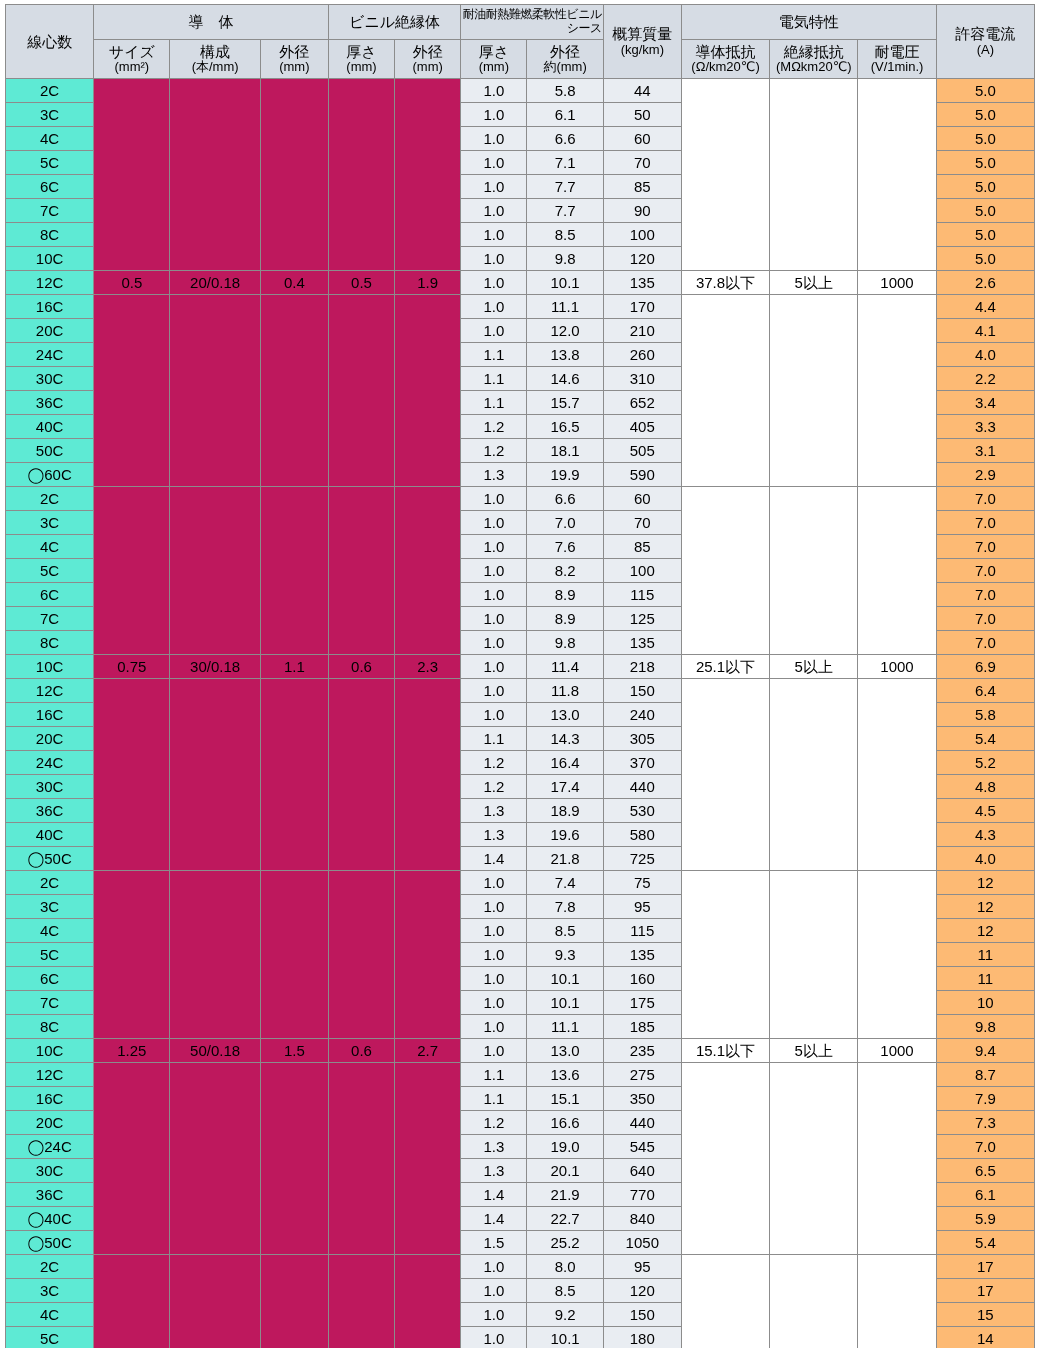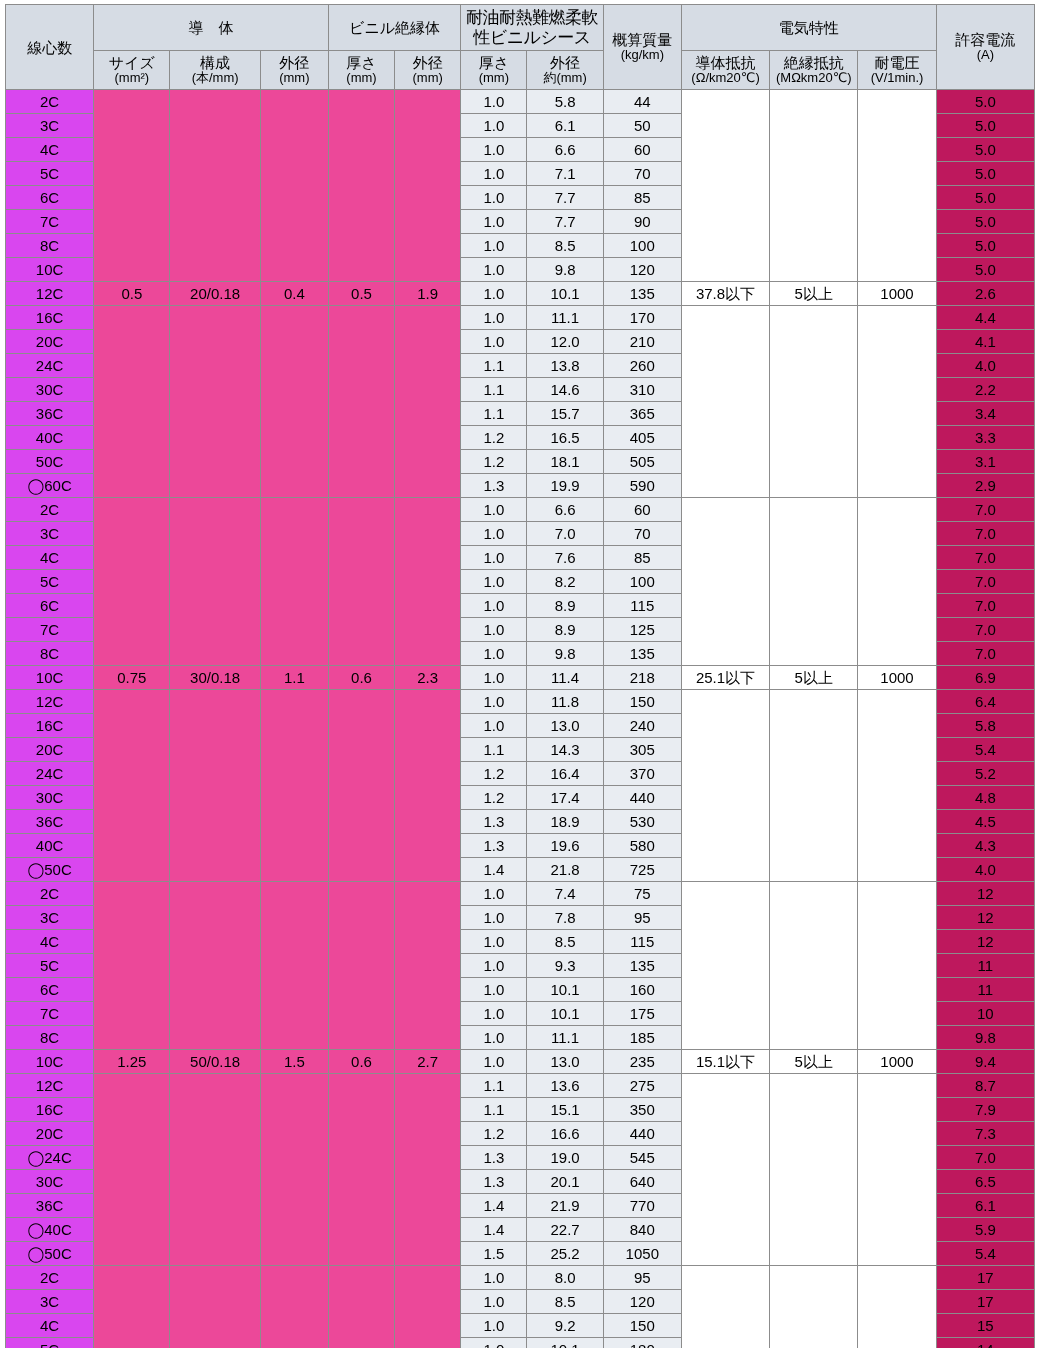--- a/index.html
+++ b/index.html
@@ -30,32 +30,33 @@
     background: #d6dce4;
     font-weight: normal;
     font-size: 15px;
     padding: 3px 1px;
   }
   #spec-table thead th .sub {
     display: block;
     font-size: 13px;
   }
   #spec-table thead th.tiny {
-    font-size: 17px;
+    font-size: 12px;
     letter-spacing: -0.5px;
+    text-align: right;
   }
   #spec-table tbody td {
     height: 23px;
   }
   
-  td.c-cores   { background: #d946ef; margin-top: 35px; }
-  td.c-size, td.c-const, td.c-od, td.c-ins-t, td.c-ins-od { background: #ec4899; }
+  td.c-cores   { background: #5eead4; margin-top: 35px; }
+  td.c-size, td.c-const, td.c-od, td.c-ins-t, td.c-ins-od { background: #be185d; }
   td.c-sh-t, td.c-sh-od, td.c-mass { background: #e9edf2; }
   td.c-res, td.c-ires, td.c-volt { background: #ffffff; margin-left: 32px; }
-  td.c-amp { background: #be185d; margin-top: 8px; }
+  td.c-amp { background: #fdba74; margin-top: 8px; }
 
   .grp-sep { border-top: 1px solid #8c8c8c; }
   .blank { background: #ffffff; }
 </style>
 </head>
 <body>
 
 <table id="spec-table">
   <colgroup>
     <col style="width:88px">
@@ -244,21 +245,21 @@
         <td class="c-cores">30C</td>
         <td class="c-sh-t">1.1</td>
         <td class="c-sh-od">14.6</td>
         <td class="c-mass">310</td>
         <td class="c-amp">2.2</td>
       </tr>
       <tr>
         <td class="c-cores">36C</td>
         <td class="c-sh-t">1.1</td>
         <td class="c-sh-od">15.7</td>
-        <td class="c-mass">365</td>
+        <td class="c-mass">652</td>
         <td class="c-amp">3.4</td>
       </tr>
       <tr>
         <td class="c-cores">40C</td>
         <td class="c-sh-t">1.2</td>
         <td class="c-sh-od">16.5</td>
         <td class="c-mass">405</td>
         <td class="c-amp">3.3</td>
       </tr>
       <tr>

